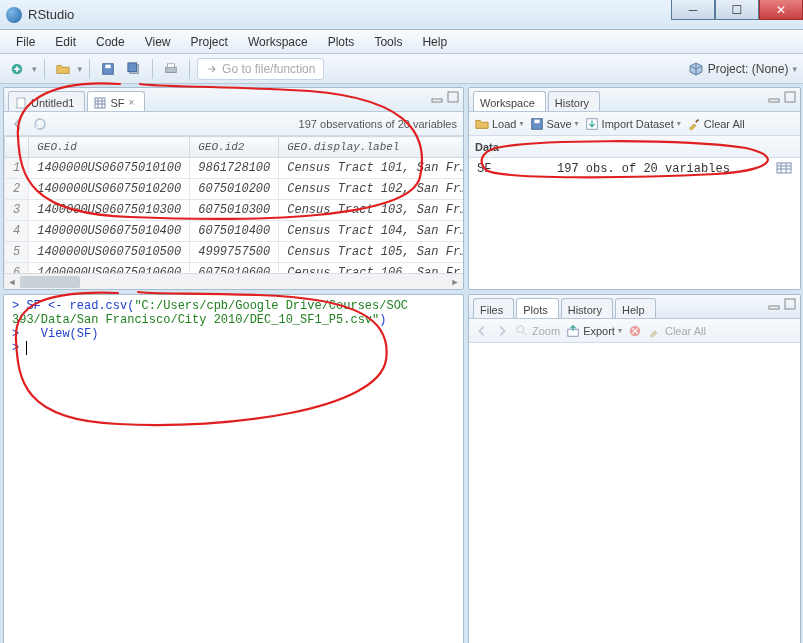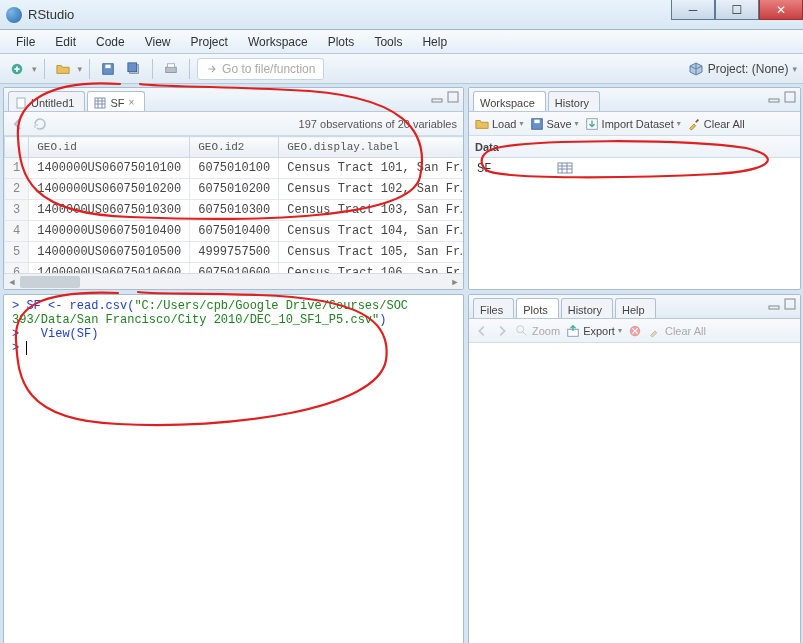--- a/index.html
+++ b/index.html
@@ -23,21 +23,21 @@
 .pane-tabs { height: 24px; background: linear-gradient(to bottom, #f4f8fc, #e2ecf5); border-bottom: 1px solid #b8c8d8; display: flex; align-items: flex-end; padding: 0 4px; position: relative; }
 .tab { height: 20px; border: 1px solid #b0c0d0; border-bottom: none; border-radius: 3px 3px 0 0; background: #f0f4f8; padding: 2px 10px 0 6px; margin-right: 2px; font-size: 11px; color: #444; display: flex; align-items: center; gap: 4px; }
 .tab.active { background: #fff; }
 .tab .tabicon { width: 12px; height: 12px; }
 .pane-ctrls { position: absolute; right: 4px; top: 3px; display: flex; gap: 4px; }
 .pane-ctrls svg { width: 12px; height: 12px; }
 .pane-toolbar { height: 24px; background: linear-gradient(to bottom, #f8fafc, #ecf2f8); border-bottom: 1px solid #d0dce8; display: flex; align-items: center; padding: 0 6px; gap: 6px; }
 .pane-label { height: 22px; background: linear-gradient(to bottom, #f8fafc, #ecf2f8); border-bottom: 1px solid #d0dce8; display: flex; align-items: center; padding: 0 6px; font-weight: bold; color: #444; font-size: 11px; }
 .obs-info { margin-left: auto; color: #555; font-size: 11px; }
 .datagrid { flex: 1; overflow: auto; font-family: "Consolas","Courier New",monospace; font-size: 12px; color: #444; }
-.datagrid table { border-collapse: collapse; width: 100%; }
+.datagrid table { border-collapse: collapse; width: 100%; font-style: italic; }
 .datagrid th { background: linear-gradient(to bottom, #fafcfe, #e8eef4); border: 1px solid #d0d8e0; padding: 4px 8px; text-align: left; font-weight: normal; font-size: 11px; color: #555; position: sticky; top: 0; }
 .datagrid td { border: 1px solid #e4e8ec; padding: 3px 8px; white-space: nowrap; }
 .datagrid td.rownum { background: #f4f6f8; text-align: center; width: 30px; color: #888; }
 .scroll-h { height: 16px; background: #f0f2f4; border-top: 1px solid #d8dce0; position: relative; }
 .scroll-h .thumb { position: absolute; left: 16px; top: 2px; width: 60px; height: 12px; background: #c8d0d8; border-radius: 2px; }
 .scroll-h .arr { position: absolute; top: 0; width: 16px; height: 16px; display: flex; align-items: center; justify-content: center; color: #888; font-size: 9px; }
 .console-body { flex: 1; padding: 4px 8px; font-family: "Consolas","Courier New",monospace; font-size: 12px; color: #2040d0; white-space: pre-wrap; overflow: auto; }
 .console-body .str { color: #208020; }
 .data-body { flex: 1; padding: 4px 8px; font-family: "Consolas","Courier New",monospace; font-size: 12px; color: #333; display: flex; align-items: flex-start; }
 .data-body .varname { width: 80px; }
@@ -170,21 +170,21 @@
           <th></th>
           <th>GEO.id</th>
           <th>GEO.id2</th>
           <th>GEO.display.label</th>
         </tr>
           </thead>
         <tbody id="grid-body">
             <tr>
               <td class="rownum">1</td>
               <td>1400000US06075010100</td>
-              <td>6075010100</td>
+              <td>9861728100</td>
               <td>Census Tract 101, San Fr…</td>
             </tr>
             <tr>
               <td class="rownum">2</td>
               <td>1400000US06075010200</td>
               <td>6075010200</td>
               <td>Census Tract 102, San Fr…</td>
             </tr>
             <tr>
               <td class="rownum">3</td>
@@ -265,20 +265,21 @@
           <svg viewBox="0 0 16 16">
             <path d="M3 13l5-5 2 2-5 5z" fill="#e0c060" stroke="#b09030"></path>
             <path d="M10 6l3-3" stroke="#805020" stroke-width="2"></path>
           </svg>
           <span>Clear All</span>
         </div>
     </div>
     <div class="pane-label">Data</div>
     <div class="data-body">
       <span class="varname">SF</span>
+      <span class="varsummary">197 obs. of 20 variables</span>
       <svg class="varicon" viewBox="0 0 16 12">
           <rect x="1" y="1" width="14" height="10" fill="#fff" stroke="#8090b0"></rect>
           <path d="M1 4h14M1 7h14M5 1v10M10 1v10" stroke="#8090b0"></path>
         </svg>
     </div>
   </div>
 
   <div class="pane">
     <div class="console-body"><span>&gt; SF &lt;- read.csv(</span><span class="str">"C:/Users/cpb/Google Drive/Courses/SOC 393/Data/San Francisco/City 2010/DEC_10_SF1_P5.csv"</span><span>)</span>
 <span>&gt;   View(SF)</span>

